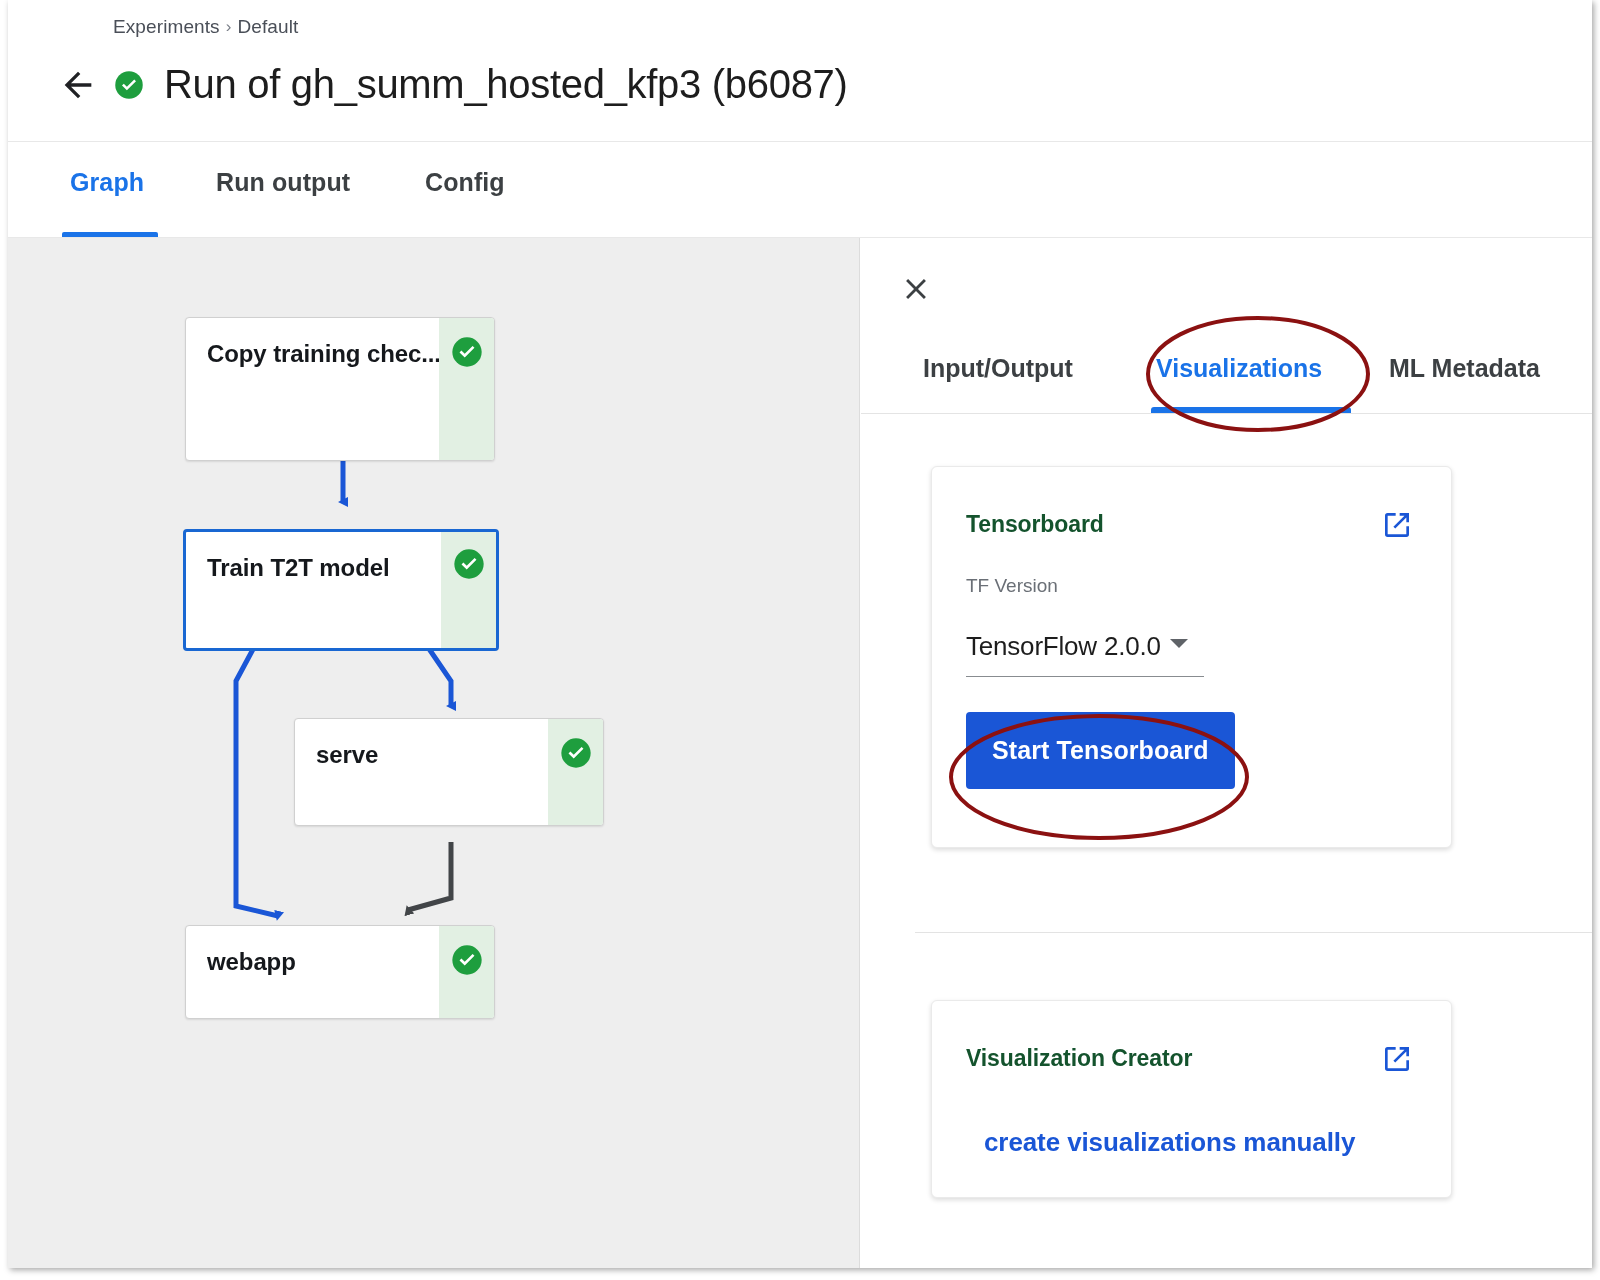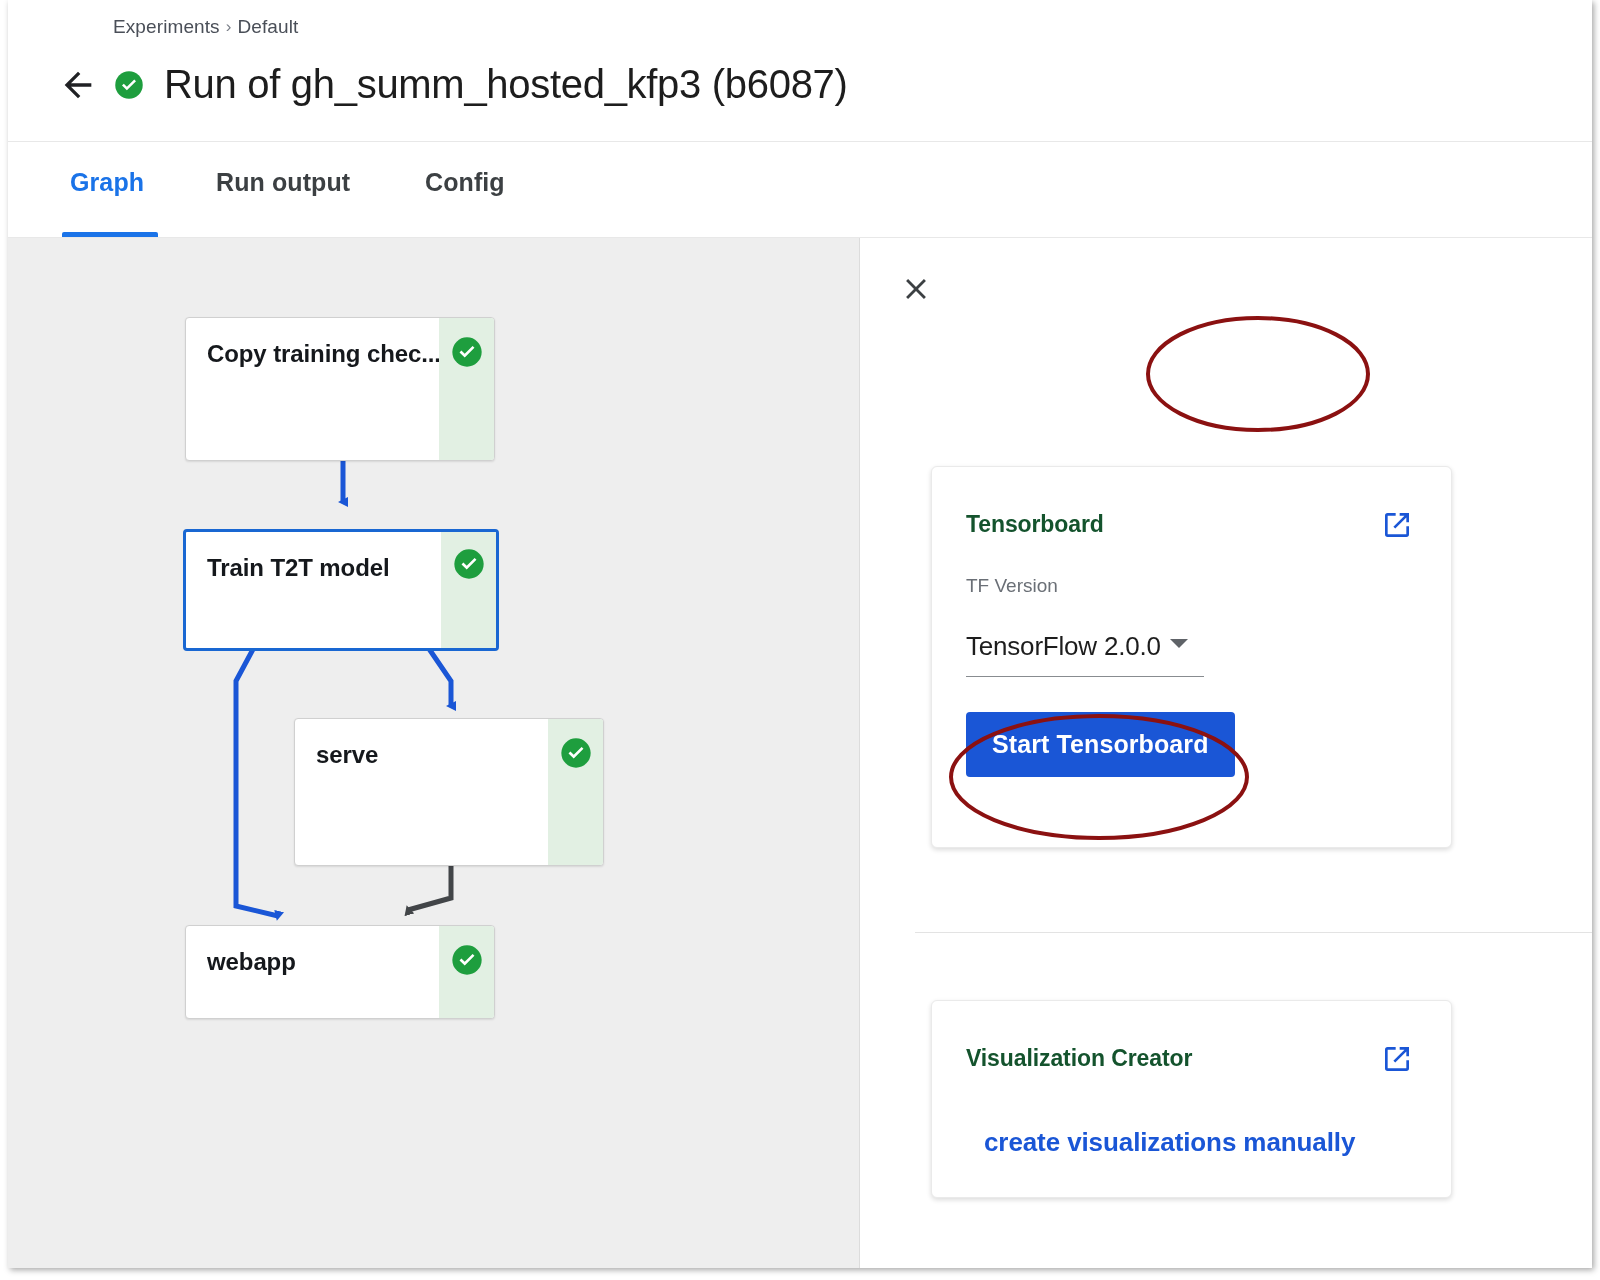--- a/index.html
+++ b/index.html
@@ -170,21 +170,21 @@
   }
   .select-caret {
     position: absolute; right: 16px; top: 22px;
     width: 0; height: 0;
     border-left: 9px solid transparent;
     border-right: 9px solid transparent;
     border-top: 9px solid #5f6368;
   }
   .primary-btn {
     position: absolute; left: 34px; top: 245px;
-    height: 65px; padding: 0 26px;
+    height: 77px; padding: 0 26px;
     background: #1a56d6;
     color: #ffffff;
     border: none; border-radius: 4px;
     font-family: "Liberation Sans", sans-serif;
     font-size: 25px; font-weight: 700; letter-spacing: .1px;
     cursor: pointer;
   }
   .link-text {
     position: absolute; left: 52px; top: 126px;
     font-size: 26px; font-weight: 700; color: #1a56d6;
@@ -267,21 +267,21 @@
     <div class="gnode selected" style="left:175px; top:283px; width:316px; height:122px;">
       <span class="label">Train T2T model</span>
       <span class="statusbar">
         <svg width="32" height="32" viewBox="0 0 24 24" aria-hidden="true">
           <circle cx="12" cy="12" r="11" fill="#1e9e3e"></circle>
           <path d="M10.3 16.2 6.4 12.3l1.4-1.4 2.5 2.5 5.9-5.9 1.4 1.4-7.3 7.3z" fill="#ffffff"></path>
         </svg>
       </span>
     </div>
 
-    <div class="gnode" style="left:286px; top:480px; width:310px; height:148px;">
+    <div class="gnode" style="left:286px; top:480px; width:310px; height:108px;">
       <span class="label">serve</span>
       <span class="statusbar">
         <svg width="32" height="32" viewBox="0 0 24 24" aria-hidden="true">
           <circle cx="12" cy="12" r="11" fill="#1e9e3e"></circle>
           <path d="M10.3 16.2 6.4 12.3l1.4-1.4 2.5 2.5 5.9-5.9 1.4 1.4-7.3 7.3z" fill="#ffffff"></path>
         </svg>
       </span>
     </div>
 
     <div class="gnode" style="left:177px; top:687px; width:310px; height:94px;">
@@ -296,20 +296,26 @@
   </div>
 
   <div class="side-panel">
 
     <div class="close-btn">
       <svg width="34" height="34" viewBox="0 0 24 24" aria-hidden="true">
         <path d="M19 6.4 17.6 5 12 10.6 6.4 5 5 6.4 10.6 12 5 17.6 6.4 19 12 13.4 17.6 19 19 17.6 13.4 12 19 6.4z" fill="#3c4043"></path>
       </svg>
     </div>
 
+    <div class="panel-tabs">
+      <div class="ptab" style="left:62px;">Input/Output</div>
+      <div class="ptab active" style="left:295px;">Visualizations</div>
+      <div class="ptab-underline" style="left:290px; width:200px;"></div>
+      <div class="ptab" style="left:528px;">ML Metadata</div>
+    </div>
 
     <div class="card" style="left:70px; top:228px; width:521px; height:382px;">
       <div class="card-title">Tensorboard</div>
       <div class="ext-icon">
         <svg width="32" height="32" viewBox="0 0 24 24" aria-hidden="true">
           <path d="M5 3h6v2H5v14h14v-6h2v6a2 2 0 0 1-2 2H5a2 2 0 0 1-2-2V5a2 2 0 0 1 2-2z" fill="#1a56d6"></path>
           <path d="M14 3h7v7h-2V6.4l-8.3 8.3-1.4-1.4L17.6 5H14V3z" fill="#1a56d6"></path>
         </svg>
       </div>
       <div class="field-label">TF Version</div>

